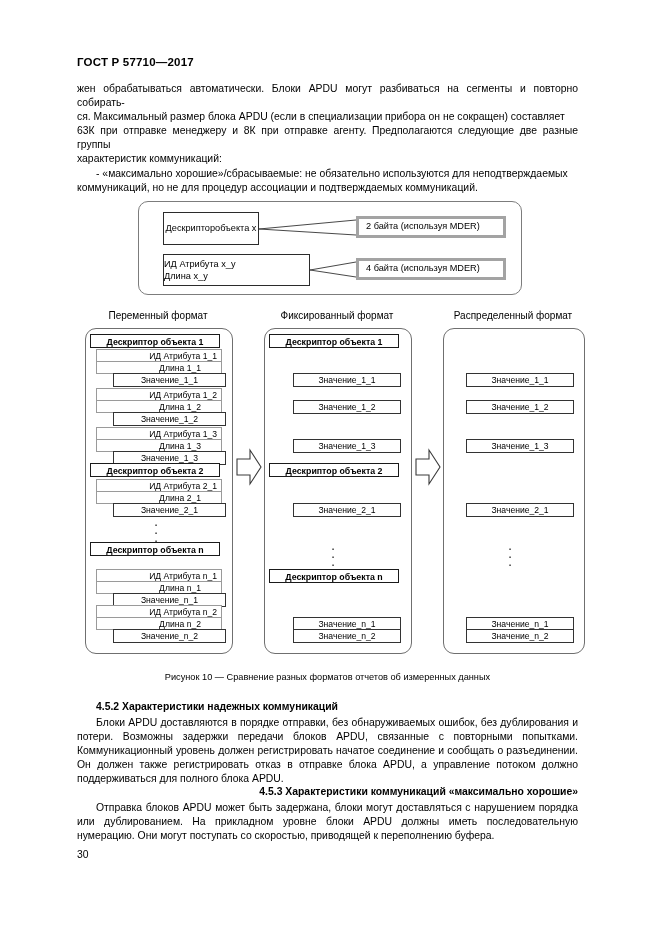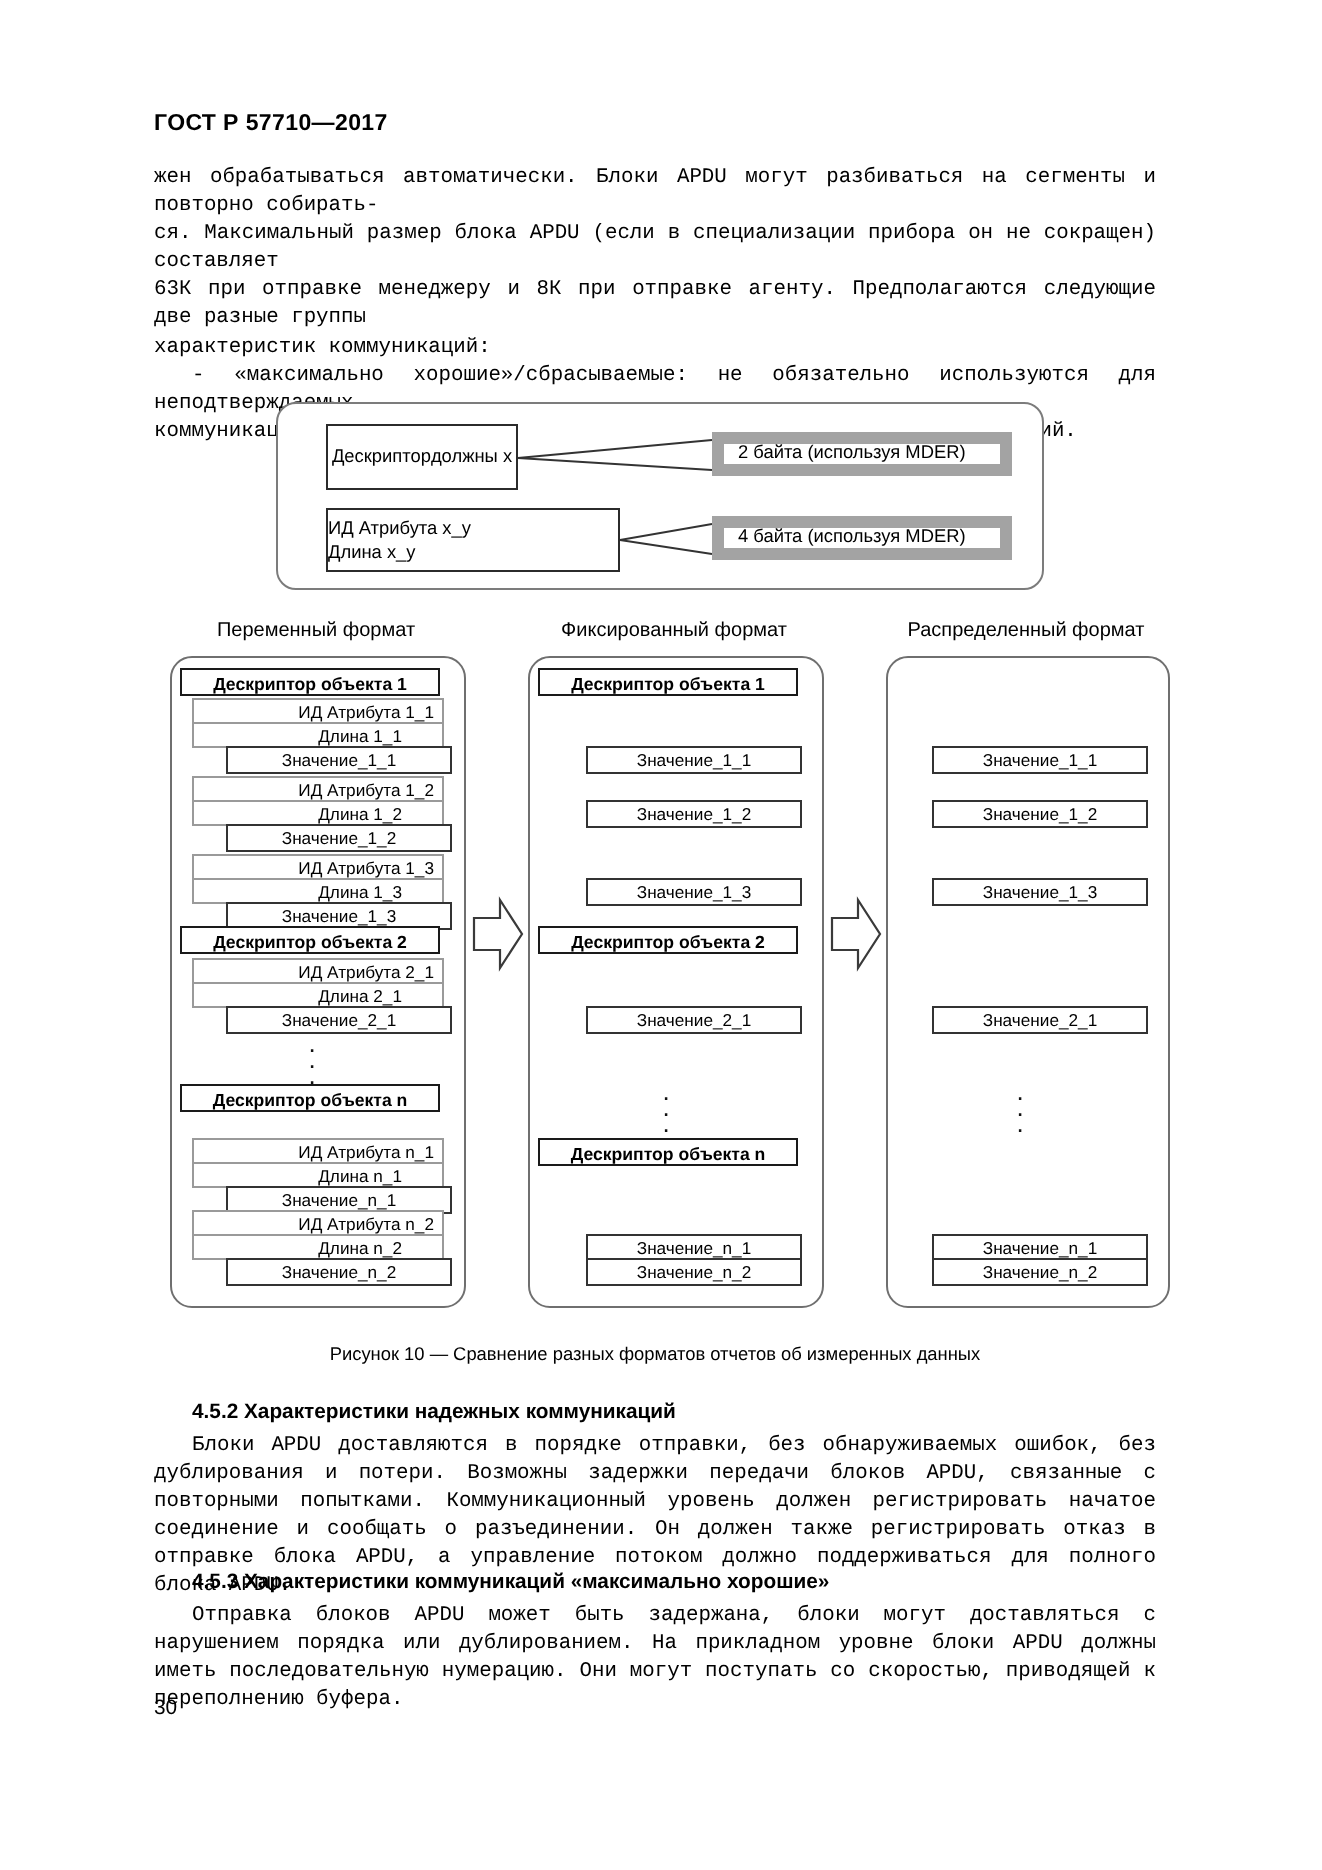--- a/index.html
+++ b/index.html
@@ -13,51 +13,51 @@
 
   
   .doc-header{
     position:absolute;left:77px;top:56px;
     font-size:11.5px;font-weight:bold;letter-spacing:.2px;
   }
 
   
   .body-text{
     position:absolute;left:77px;width:501px;
-    font-size:10.4px;line-height:14.1px;text-align:justify;font-family:Liberation Mono, monospace;
+    font-size:10.4px;line-height:14.1px;text-align:justify;
   }
   .body-text p{margin:0;}
   .body-text p.indent{text-indent:19px;}
   .body-text p.dash{text-indent:19px;}
 
   #para-intro{top:82px;}
   #sec-452{position:absolute;left:77px;top:701px;width:501px;
            font-size:10.4px;font-weight:bold;text-indent:19px;}
   #para-452{top:716px;}
   #sec-453{position:absolute;left:77px;top:786px;width:501px;
-           font-size:10.4px;font-weight:bold;text-indent:19px;}
+           font-size:10.4px;font-weight:bold;text-indent:19px;text-align:right;}
   #para-453{top:801px;}
 
   .page-num{
     position:absolute;left:77px;top:849px;font-size:10.4px;
   }
 
   
   .fig-top{
     position:absolute;left:138px;top:201px;width:382px;height:92px;
     border:1px solid #7c7c7c;border-radius:10px;background:#fff;
   }
   .fbox{
     position:absolute;border:1px solid #2b2b2b;background:#fff;
     font-size:9.2px;line-height:11.5px;box-sizing:border-box;
     display:flex;align-items:center;justify-content:center;text-align:center;
   }
   .fbox.two-line{flex-direction:row;}
   .fbox.right-tag{
-    border:6px solid #a3a3a3;justify-content:flex-start;padding-left:7px;
+    border:3px solid #a3a3a3;justify-content:flex-start;padding-left:7px;
     text-align:right;
   }
   #desc-x{left:24px;top:10px;width:96px;height:33px;}
   #attr-xy{left:24px;top:52px;width:147px;height:32px;
            align-items:flex-start;justify-content:flex-start;flex-direction:column;}
   #attr-xy .l1{text-align:center;padding-top:4px;}
   #attr-xy .l2{text-align:right;padding-right:22px;}
   #tag-2b{left:217px;top:14px;width:150px;height:22px;}
   #tag-4b{left:217px;top:56px;width:150px;height:22px;}
   .fig-top svg{position:absolute;left:0;top:0;width:382px;height:92px;
@@ -124,21 +124,21 @@
   <div class="fig-top">
     <svg viewBox="0 0 382 92">
       <line x1="120" y1="27" x2="217" y2="18" stroke="#333" stroke-width="0.9"></line>
       <line x1="120" y1="27" x2="217" y2="33" stroke="#333" stroke-width="0.9"></line>
       <line x1="171" y1="68" x2="217" y2="60" stroke="#333" stroke-width="0.9"></line>
       <line x1="171" y1="68" x2="217" y2="75" stroke="#333" stroke-width="0.9"></line>
     </svg>
 
     <div class="fbox two-line" id="desc-x">
       <span>Дескриптор</span>
-      <span>должны x</span>
+      <span>объекта x</span>
     </div>
 
     <div class="fbox" id="attr-xy">
       <span class="l1">ИД Атрибута x_y</span>
       <span class="l2">Длина x_y</span>
     </div>
 
     <div class="fbox right-tag" id="tag-2b">2 байта (используя MDER)</div>
     <div class="fbox right-tag" id="tag-4b">4 байта (используя MDER)</div>
   </div>

